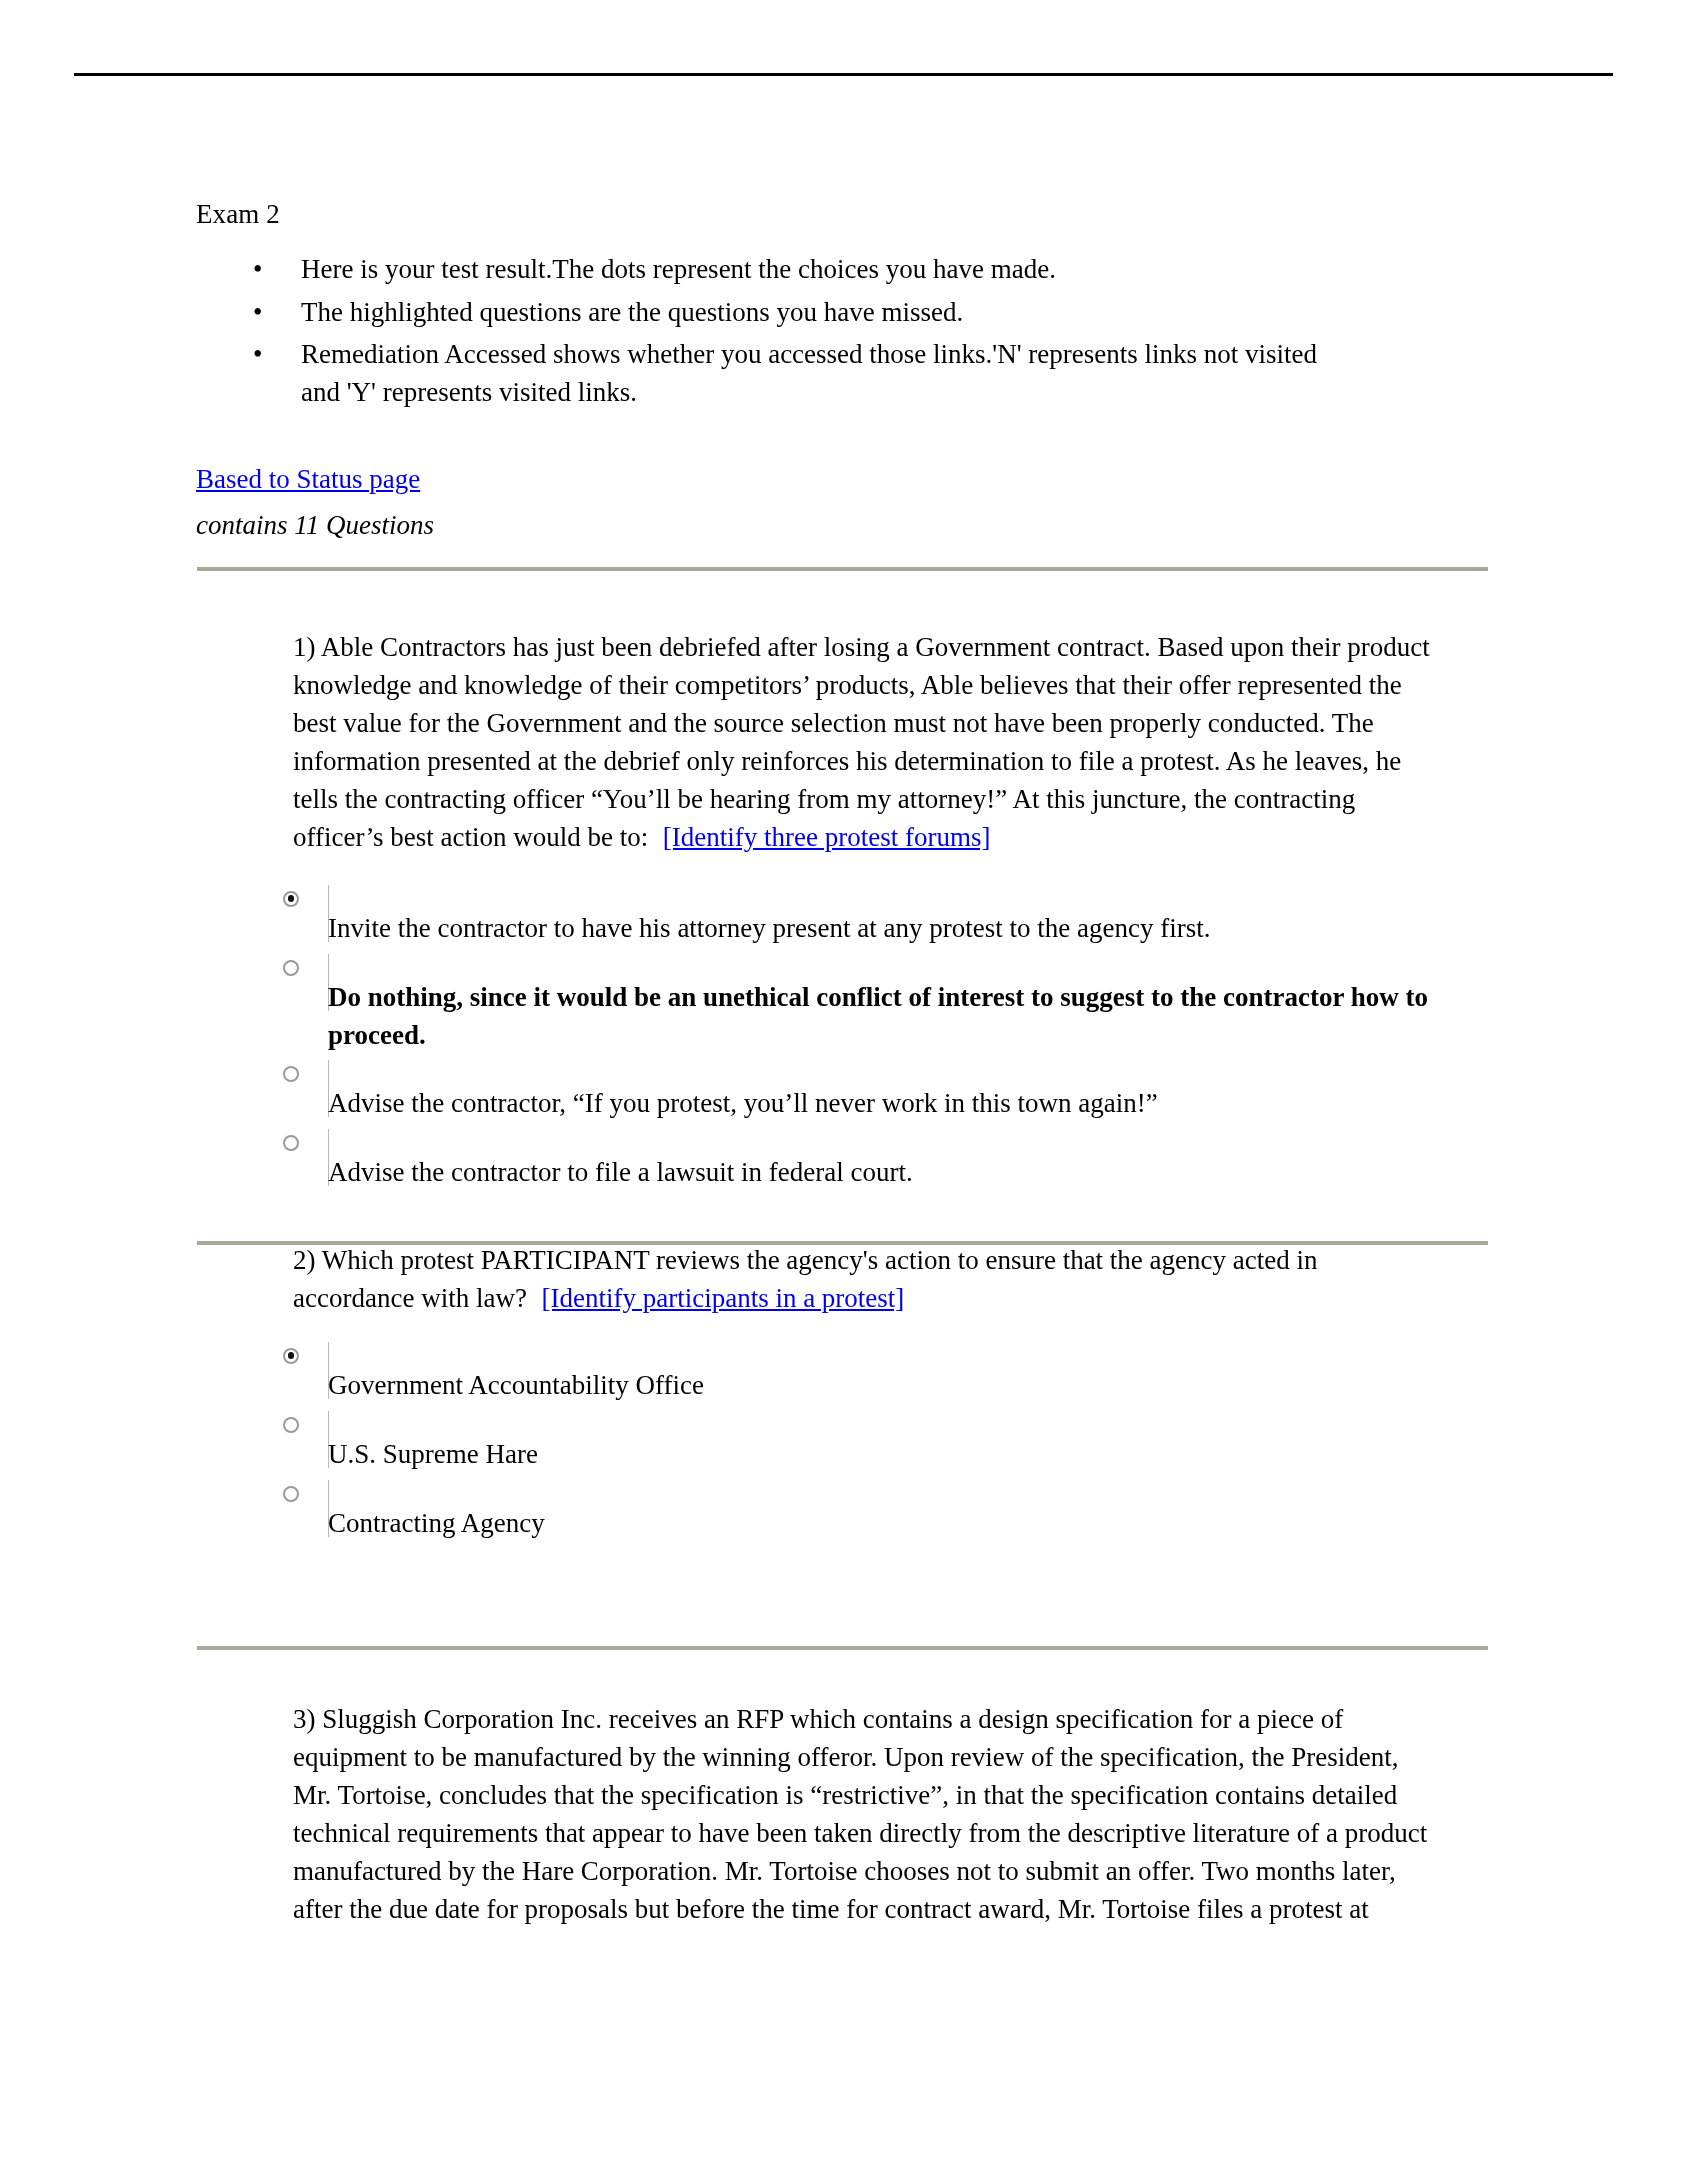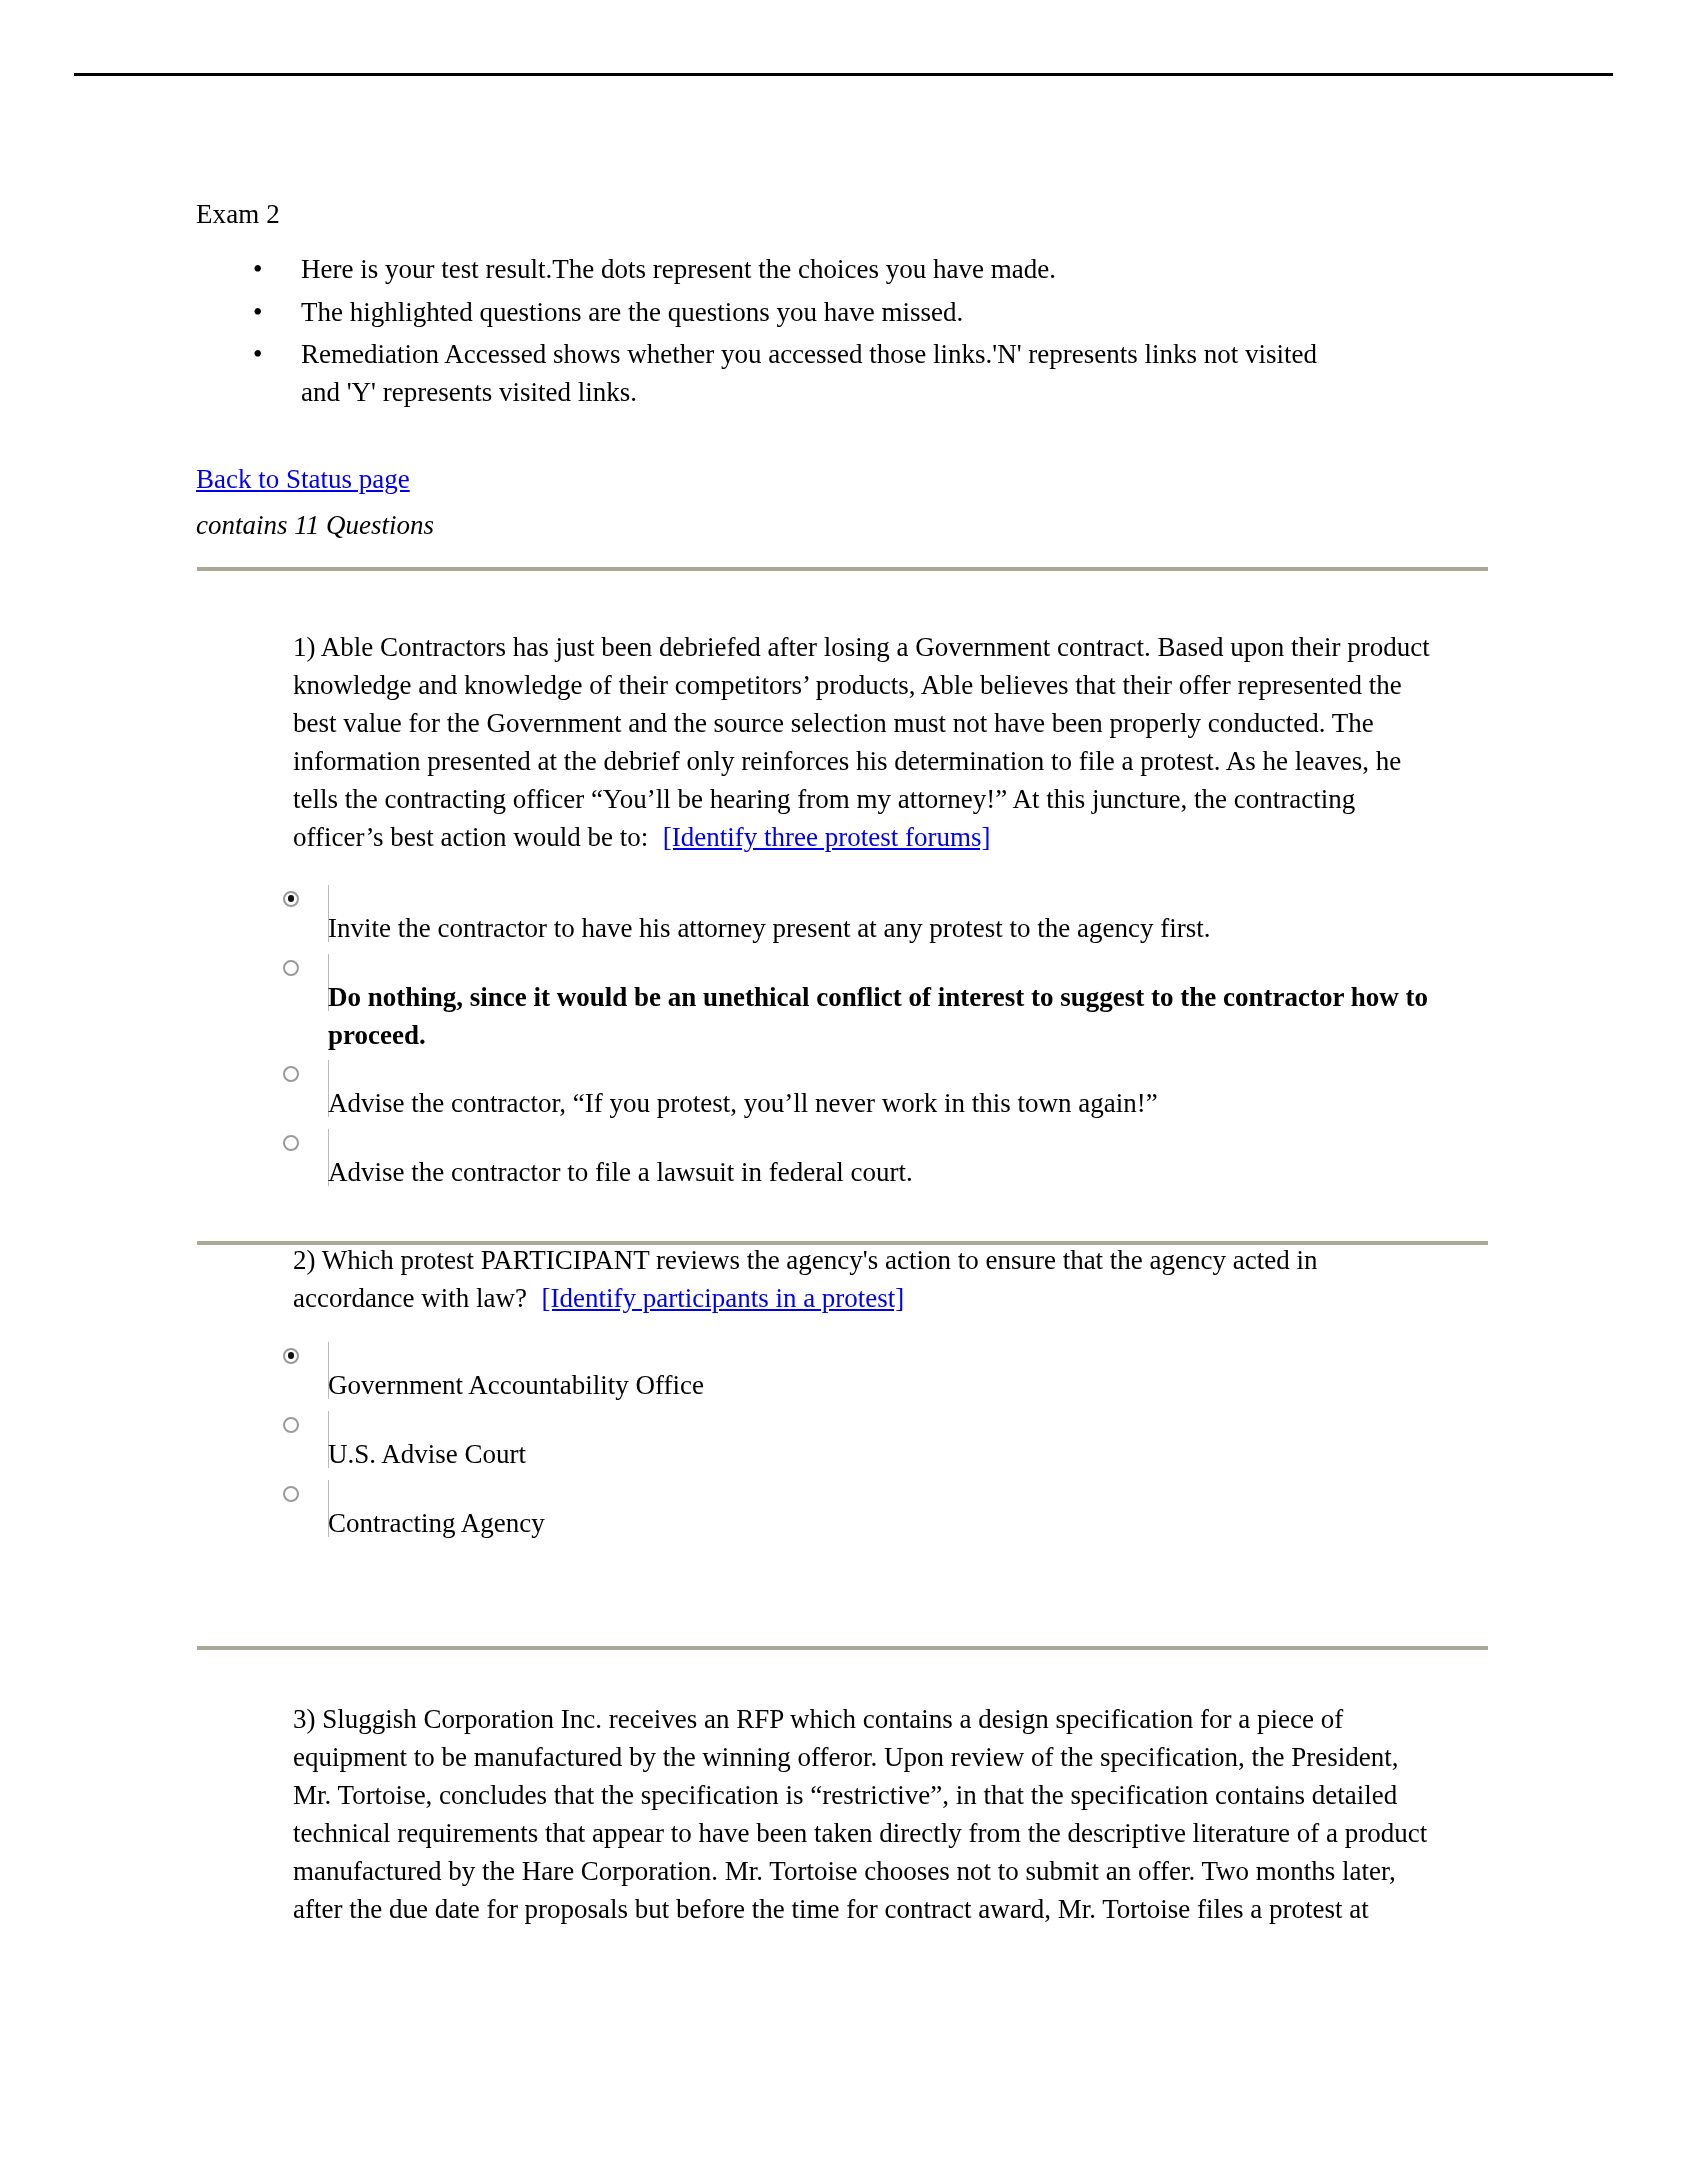--- a/index.html
+++ b/index.html
@@ -206,21 +206,21 @@
       <li>
         <span class="bullet">•</span>
         <span>The highlighted questions are the questions you have missed.</span>
       </li>
       <li class="wrap">
         <span class="bullet">•</span>
         <span>Remediation Accessed shows whether you accessed those links.'N' represents links not visited and 'Y' represents visited links.</span>
       </li>
     </ul>
 
-    <a class="status-link">Back to Status page</a>
+    <a class="status-link">Based to Status page</a>
 
     <div class="question-count">contains 11 Questions</div>
 
     <div class="sep" style="top:566px;"></div>
 
     <div class="question" style="top:612px;">
       <p class="q-text"><span>1)</span> <span>Able Contractors has just been debriefed after losing a Government contract. Based upon their product knowledge and knowledge of their competitors’ products, Able believes that their offer represented the best value for the Government and the source selection must not have been properly conducted. The information presented at the debrief only reinforces his determination to file a protest. As he leaves, he tells the contracting officer “You’ll be hearing from my attorney!” At this juncture, the contracting officer’s best action would be to:</span><span class="gap"></span><a class="remed-link">[Identify three protest forums]</a></p>
 
       <ul class="options" style="margin-top:24px;">
         <li class="option">
@@ -253,21 +253,21 @@
 
       <ul class="options" style="margin-top:20px;">
         <li class="option">
           <span class="radio checked"></span>
           <span class="divider"></span>
           <span class="opt-text">Government Accountability Office</span>
         </li>
         <li class="option">
           <span class="radio"></span>
           <span class="divider"></span>
-          <span class="opt-text">U.S. Advise Court</span>
+          <span class="opt-text">U.S. Supreme Hare</span>
         </li>
         <li class="option">
           <span class="radio"></span>
           <span class="divider"></span>
           <span class="opt-text">Contracting Agency</span>
         </li>
       </ul>
     </div>
 
     <div class="sep" style="top:1645px;"></div>

